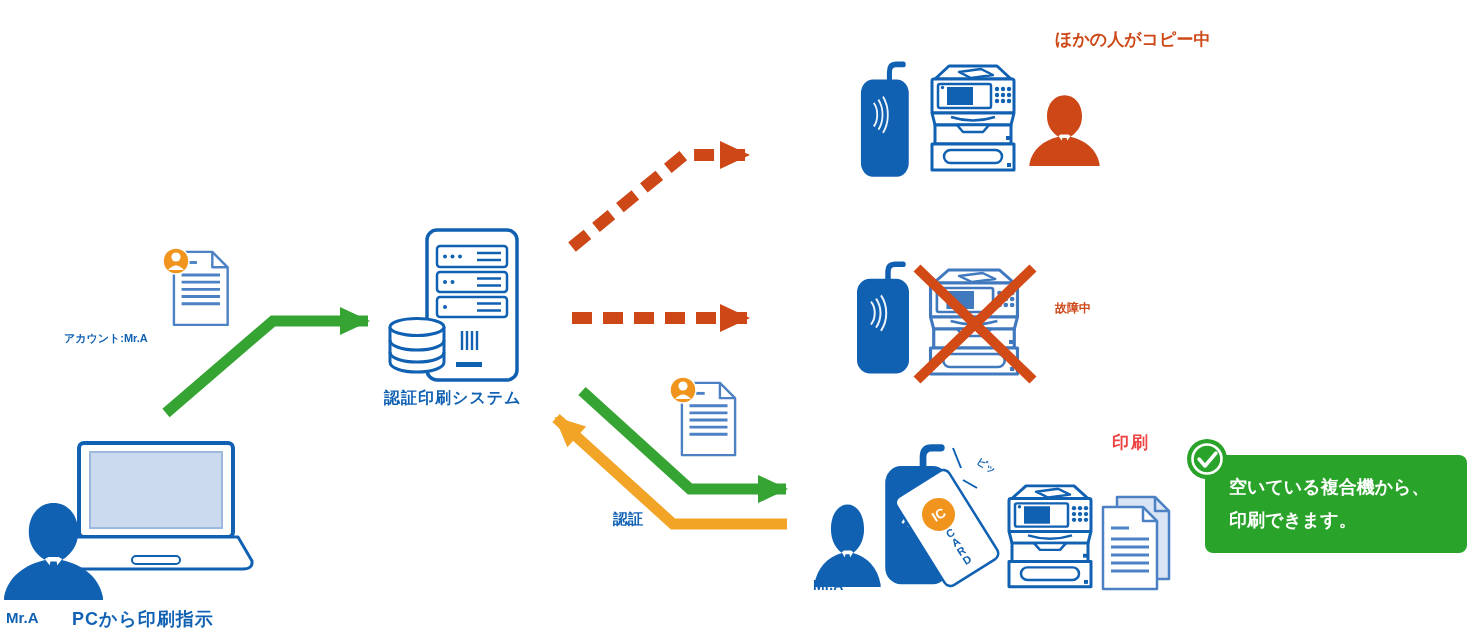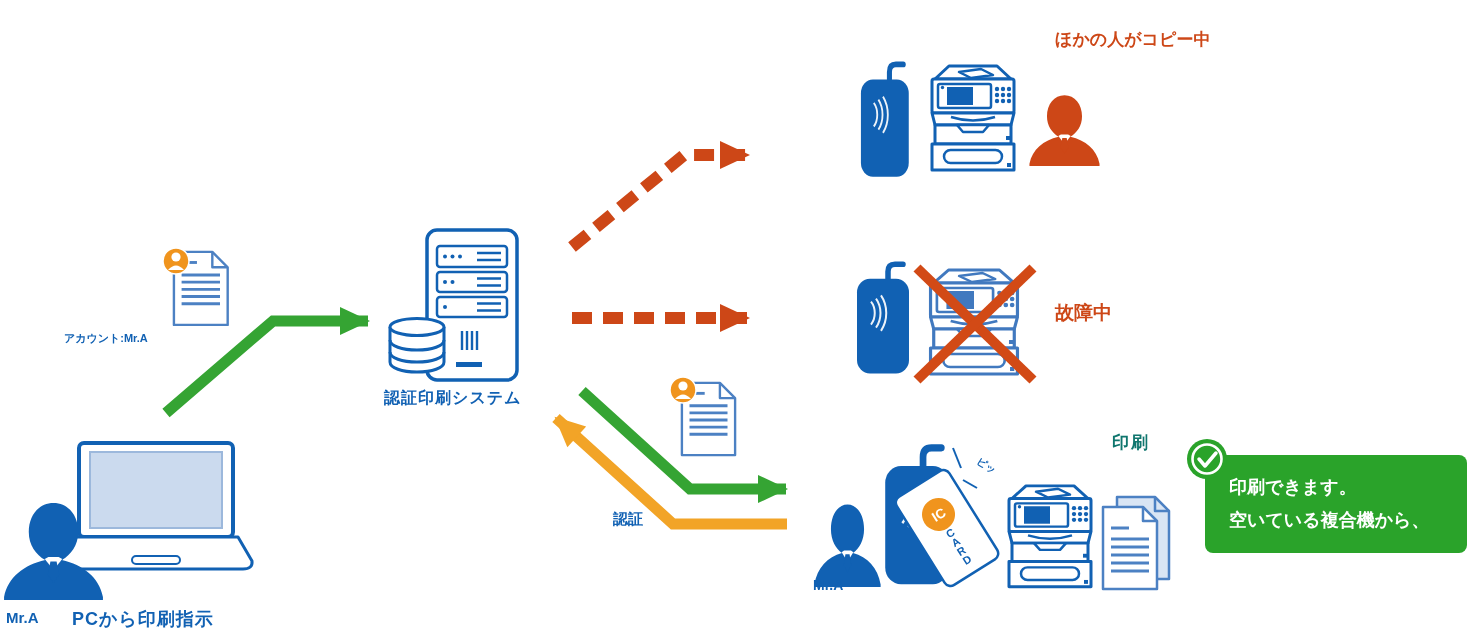--- a/index.html
+++ b/index.html
@@ -4,27 +4,27 @@
 <style>
   html,body{margin:0;padding:0;background:#fff;}
   #canvas{
     position:relative; width:1480px; height:638px; background:#ffffff;
     font-family:"Liberation Sans","DejaVu Sans",sans-serif; overflow:hidden;
   }
   #gfx{position:absolute;left:0;top:0;z-index:0;}
   .lbl{position:absolute; font-weight:bold; white-space:nowrap; z-index:2;}
   .blue{color:#1161b3;}
   .red{color:#cd4717;margin-left:22px;}
-  .green{color:#0f766e;}
+  .green{color:#ef4444;}
   #lbl-mra-left{left:6px;   top:609px; font-size:15px;}
   #lbl-pc      {left:72px;  top:607px; font-size:18px; letter-spacing:1px;}
   #lbl-account {left:64px;  top:331px; font-size:11px;}
   #lbl-server  {left:384px; top:388px; font-size:16px; letter-spacing:1px;}
   #lbl-busy    {left:1033px;top:28px;  font-size:17px; line-height:24px;}
-  #lbl-broken  {left:1033px;top:300px; font-size:19px;}
+  #lbl-broken  {left:1033px;top:300px; font-size:12px;}
   #lbl-auth    {left:601px; top:510px; font-size:15px;padding-left:12px;}
   #lbl-mra-right{left:813px;top:577px; font-size:14px;}
   #lbl-print   {left:1112px;top:431px; font-size:17px; letter-spacing:2px;}
   .callout{
     position:absolute; left:1205px; top:455px; width:238px; height:66px;
     background:#2aa32a; border-radius:8px; color:#ffffff; font-weight:bold;
     font-size:18px; line-height:33px; padding:16px 0 16px 24px; z-index:1;
   }
   .callout .check{position:absolute; left:-21px; top:-19px; width:46px; height:46px;}
   .callout .line{display:block;}
@@ -224,17 +224,17 @@
 <div class="lbl blue" id="lbl-auth">認証</div>
 <div class="lbl blue" id="lbl-mra-right">Mr.A</div>
 <div class="lbl green" id="lbl-print">印刷</div>
 
 <div class="callout">
   <svg class="check" viewBox="0 0 46 46">
     <circle cx="23" cy="23" r="20" fill="#2aa32a"></circle>
     <circle cx="23" cy="23" r="14.5" fill="none" stroke="#ffffff" stroke-width="2.6"></circle>
     <path d="M15 23 L21 30 L32 17" fill="none" stroke="#ffffff" stroke-width="3.5" stroke-linecap="round" stroke-linejoin="round"></path>
   </svg>
+  <span class="line">空いている複合機から、</span>
   <span class="line">印刷できます。</span>
-  <span class="line">空いている複合機から、</span>
 </div>
 
 </div>
 
 </body></html>

